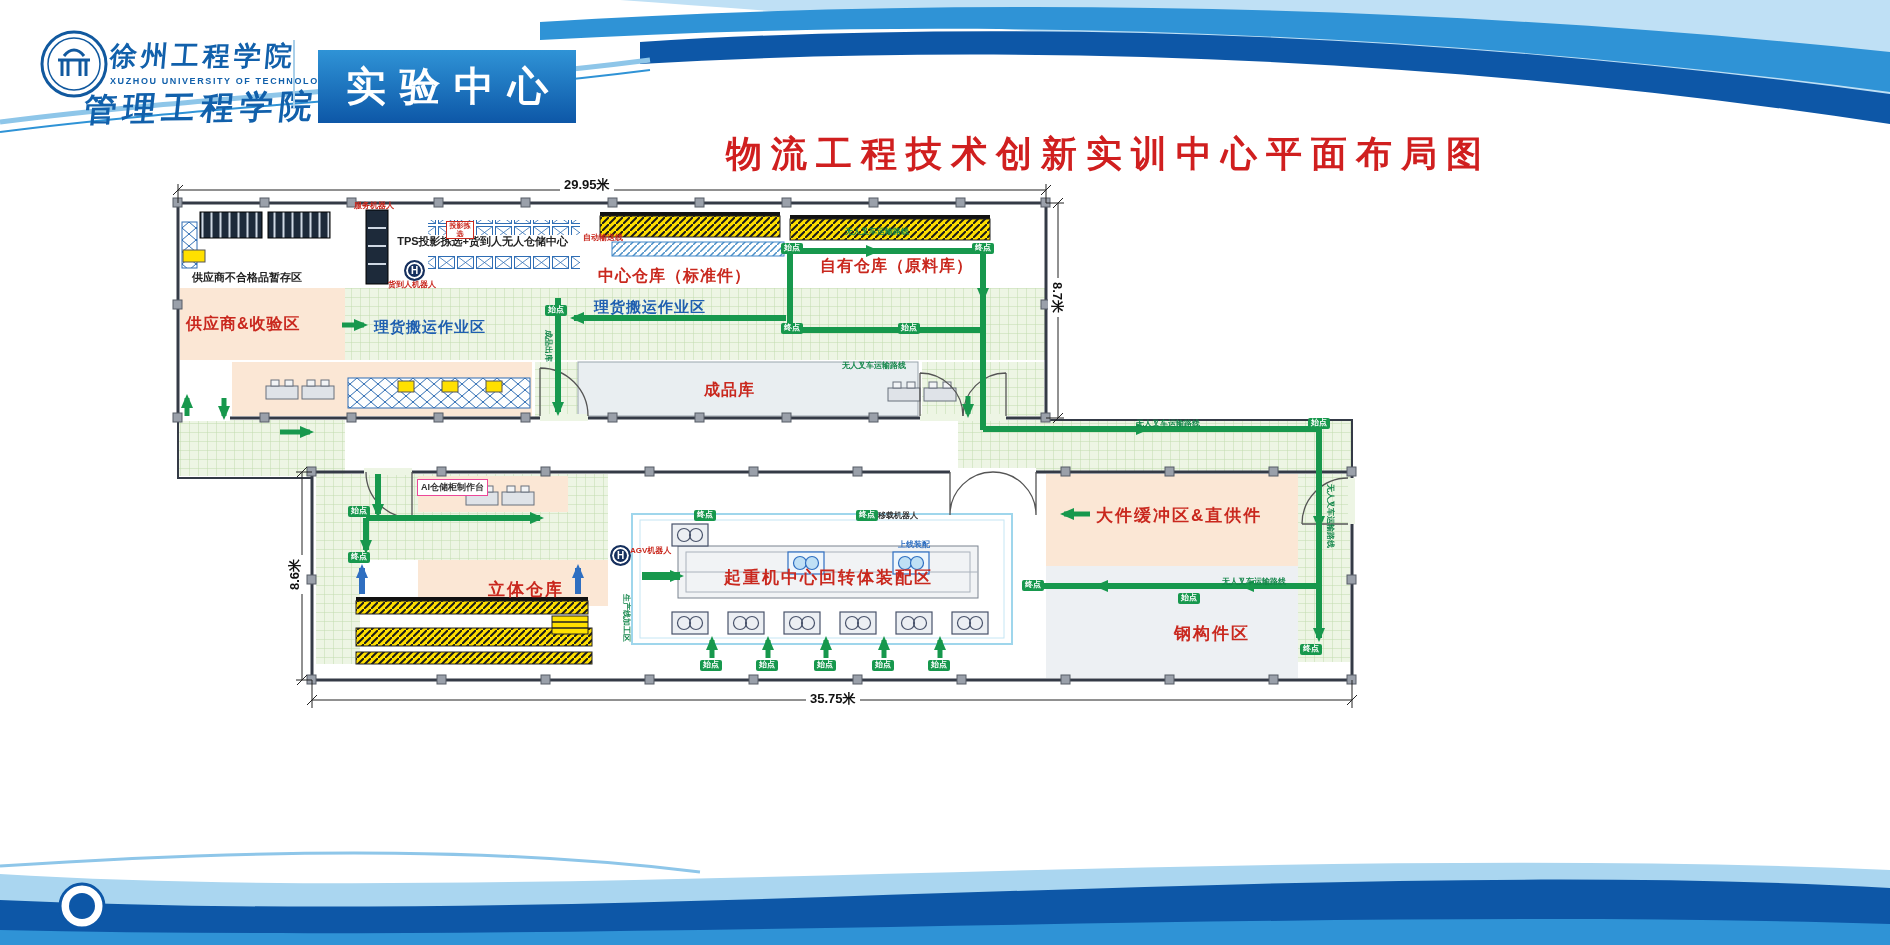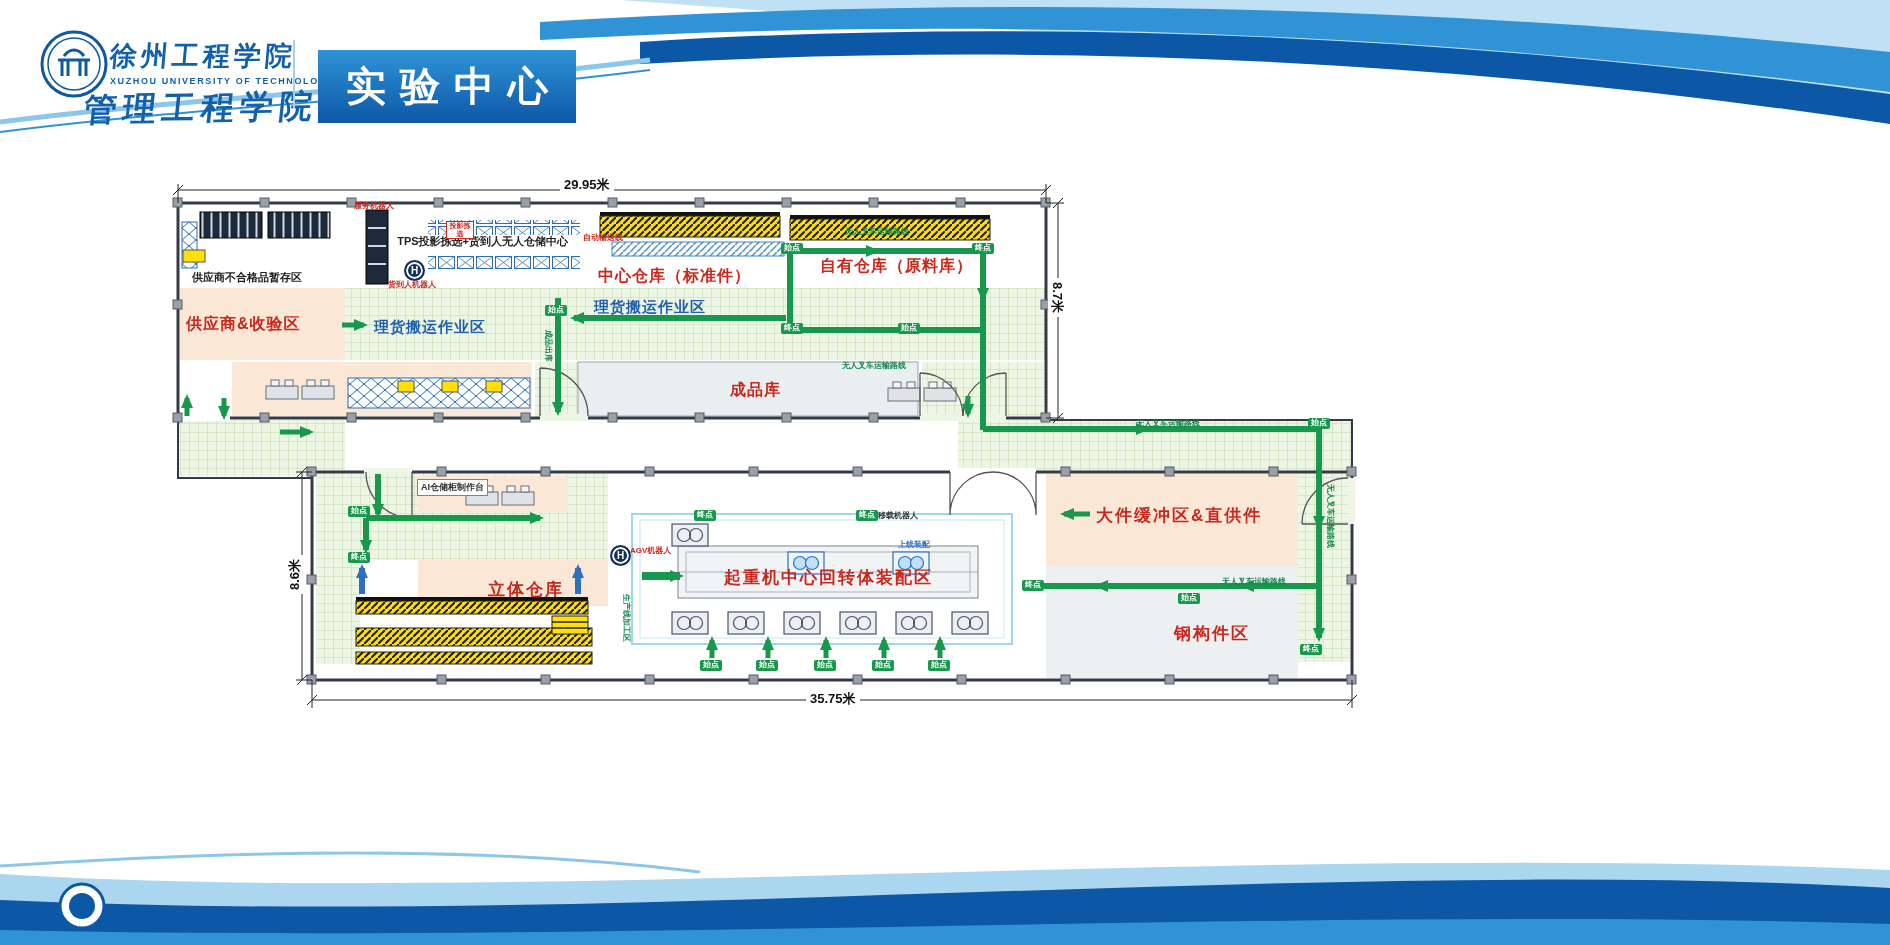--- a/index.html
+++ b/index.html
@@ -315,34 +315,35 @@
     <circle cx="82" cy="906" r="22" fill="#fff" stroke="#0d57a7" stroke-width="3"></circle>
     <circle cx="82" cy="906" r="13" fill="#0d57a7"></circle>
   </g>
 </svg>
 
 <div class="abs hdr-uni">徐州工程学院</div>
 <div class="abs hdr-en">XUZHOU UNIVERSITY OF TECHNOLOGY</div>
 <div class="abs hdr-college">管理工程学院</div>
 <div class="abs hdr-divider"></div>
 <div class="abs hdr-center">实验中心</div>
+<div class="abs title">物流工程技术创新实训中心平面布局图</div>
 
 <div class="abs dim" style="left:560px;top:176px;">29.95米</div>
 <div class="abs dim vert90" style="left:1066px;top:278px;">8.7米</div>
 <div class="abs dim vertm90" style="left:286px;top:594px;">8.6米</div>
 <div class="abs dim" style="left:806px;top:690px;">35.75米</div>
 
 <div class="abs z-blk" style="left:192px;top:242px;margin-top:28px;">供应商不合格品暂存区</div>
 <div class="abs z-blk wrapbox" style="left:390px;top:234px;">TPS投影拣选+货到人无人仓储中心</div>
 <div class="abs z-red" style="left:598px;top:266px;">中心仓库（标准件）</div>
 <div class="abs z-red" style="left:820px;top:256px;">自有仓库（原料库）</div>
 <div class="abs z-red" style="left:186px;top:314px;">供应商&amp;收验区</div>
 <div class="abs z-blue" style="left:594px;top:298px;">理货搬运作业区</div>
 <div class="abs z-blue" style="left:374px;top:318px;">理货搬运作业区</div>
-<div class="abs z-red" style="left:730px;top:380px;text-align:right;">成品库</div>
+<div class="abs z-red" style="left:704px;top:380px;text-align:right;">成品库</div>
 <div class="abs z-red-lg" style="left:1096px;top:504px;">大件缓冲区&amp;直供件</div>
 <div class="abs z-red-lg" style="left:488px;top:578px;">立体仓库</div>
 <div class="abs z-red-lg" style="left:724px;top:566px;">起重机中心回转体装配区</div>
 <div class="abs z-red-lg" style="left:1174px;top:622px;">钢构件区</div>
 <div class="abs redbox" style="left:417px;top:479px;">AI仓储柜制作台</div>
 
 <div class="abs tiny t-red" style="left:354px;top:202px;">服务机器人</div>
 <div class="abs tiny t-red" style="left:388px;top:281px;">货到人机器人</div>
 <div class="abs tiny t-red" style="left:583px;top:234px;">自动输送线</div>
 <div class="abs tiny t-red" style="left:630px;top:547px;">AGV机器人</div>

